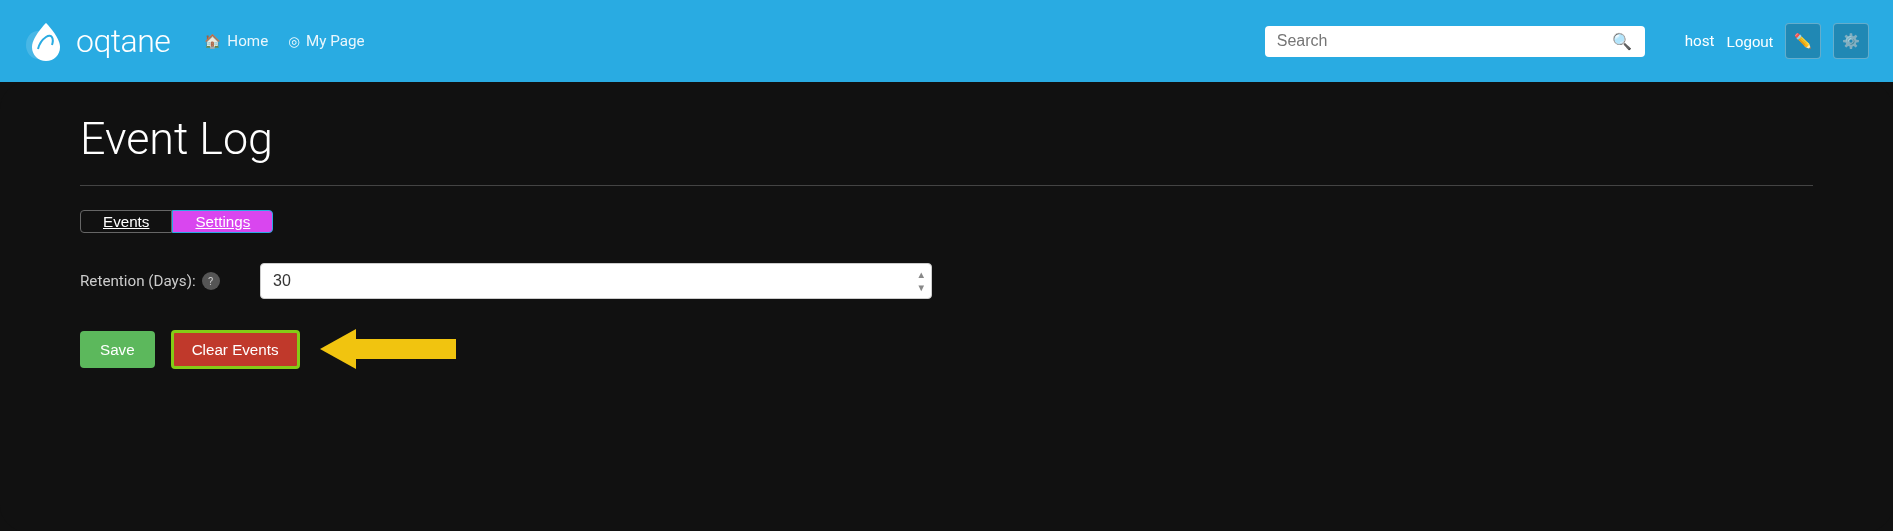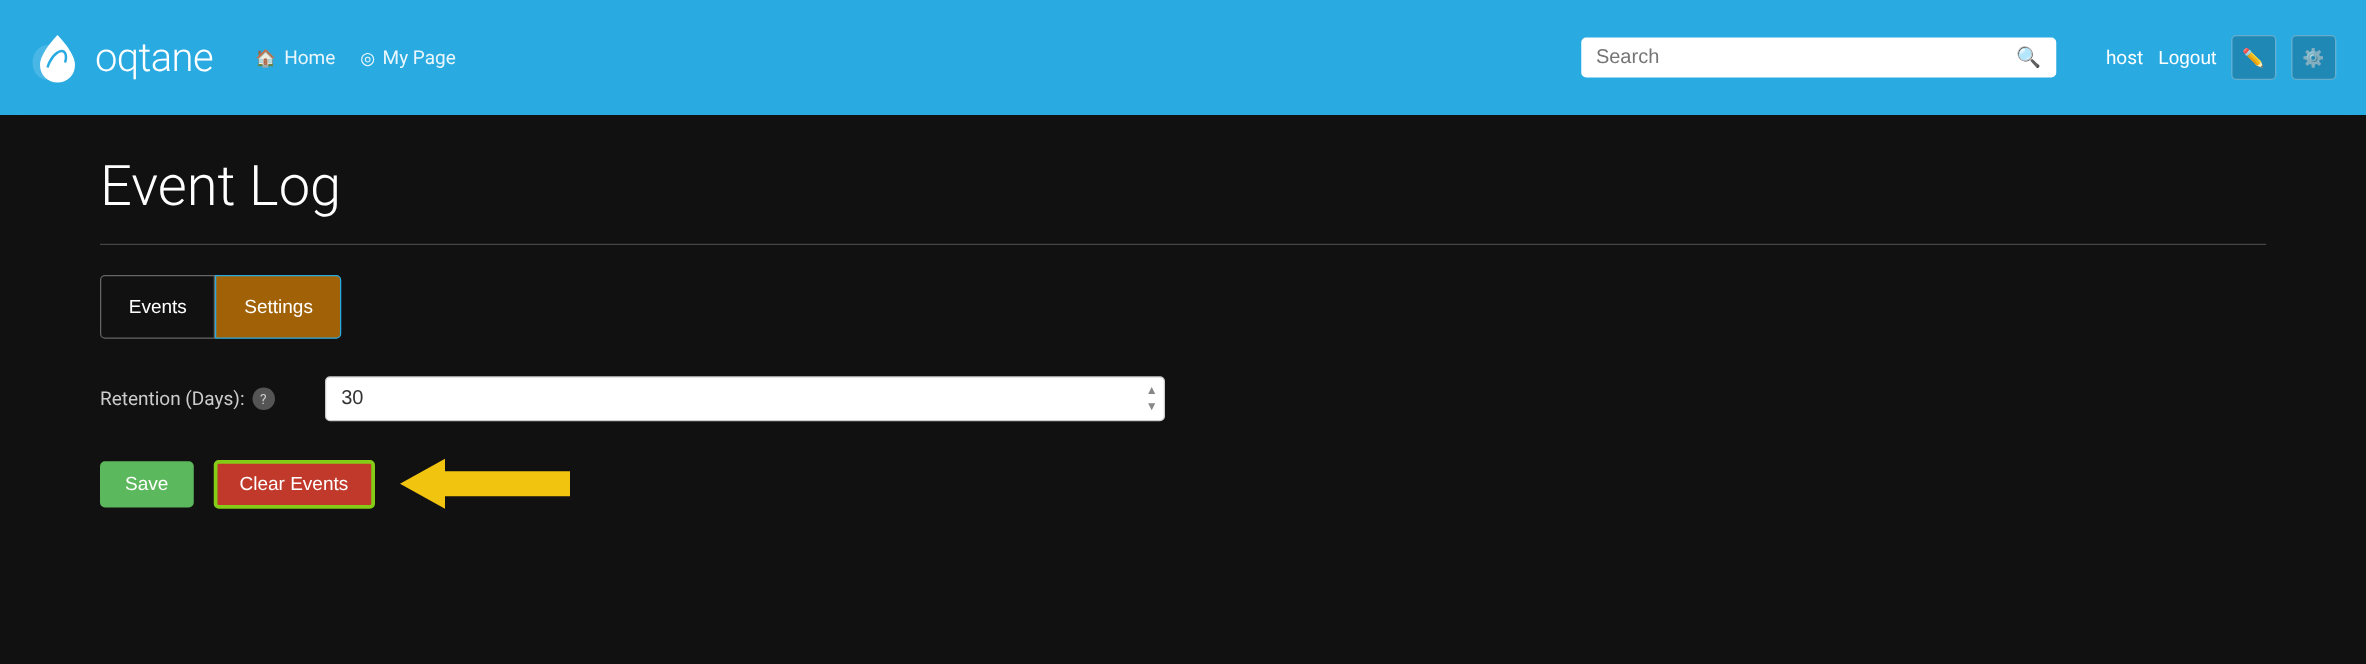--- a/index.html
+++ b/index.html
@@ -1,21 +1,21 @@
 <!DOCTYPE html>
 <html><head>
   <meta charset="utf-8">
   <style>
     * { margin: 0; padding: 0; box-sizing: border-box; }
     body { font-family: -apple-system, BlinkMacSystemFont, 'Segoe UI', Roboto, sans-serif; background: #111; color: #fff; }
 
     
     .header {
       background: #29abe2;
-      height: 92px;
+      height: 82px;
       display: flex;
       align-items: center;
       padding: 0 24px;
       gap: 24px;
     }
     .logo-area {
       display: flex;
       align-items: center;
       gap: 8px;
       text-decoration: none;
@@ -128,36 +128,37 @@
       margin-bottom: 24px;
     }
 
     
     .tabs {
       display: flex;
       gap: 0;
       margin-bottom: 30px;
     }
     .tab {
-      padding: 16px 22px;
+      padding: 2px 22px;
       font-size: 0.95rem;
       cursor: pointer;
       border: 1px solid #666;
       background: transparent;
       color: #fff;
       border-radius: 0;
+      text-decoration: underline;
     }
     .tab:first-child {
       border-radius: 4px 0 0 4px;
     }
     .tab:last-child {
       border-radius: 0 4px 4px 0;
     }
     .tab.active {
-      background: #a16207;
+      background: #d946ef;
       border-color: #29abe2;
       color: #fff;
     }
 
     
     .form-row {
       display: flex;
       align-items: center;
       gap: 20px;
       margin-bottom: 30px;

